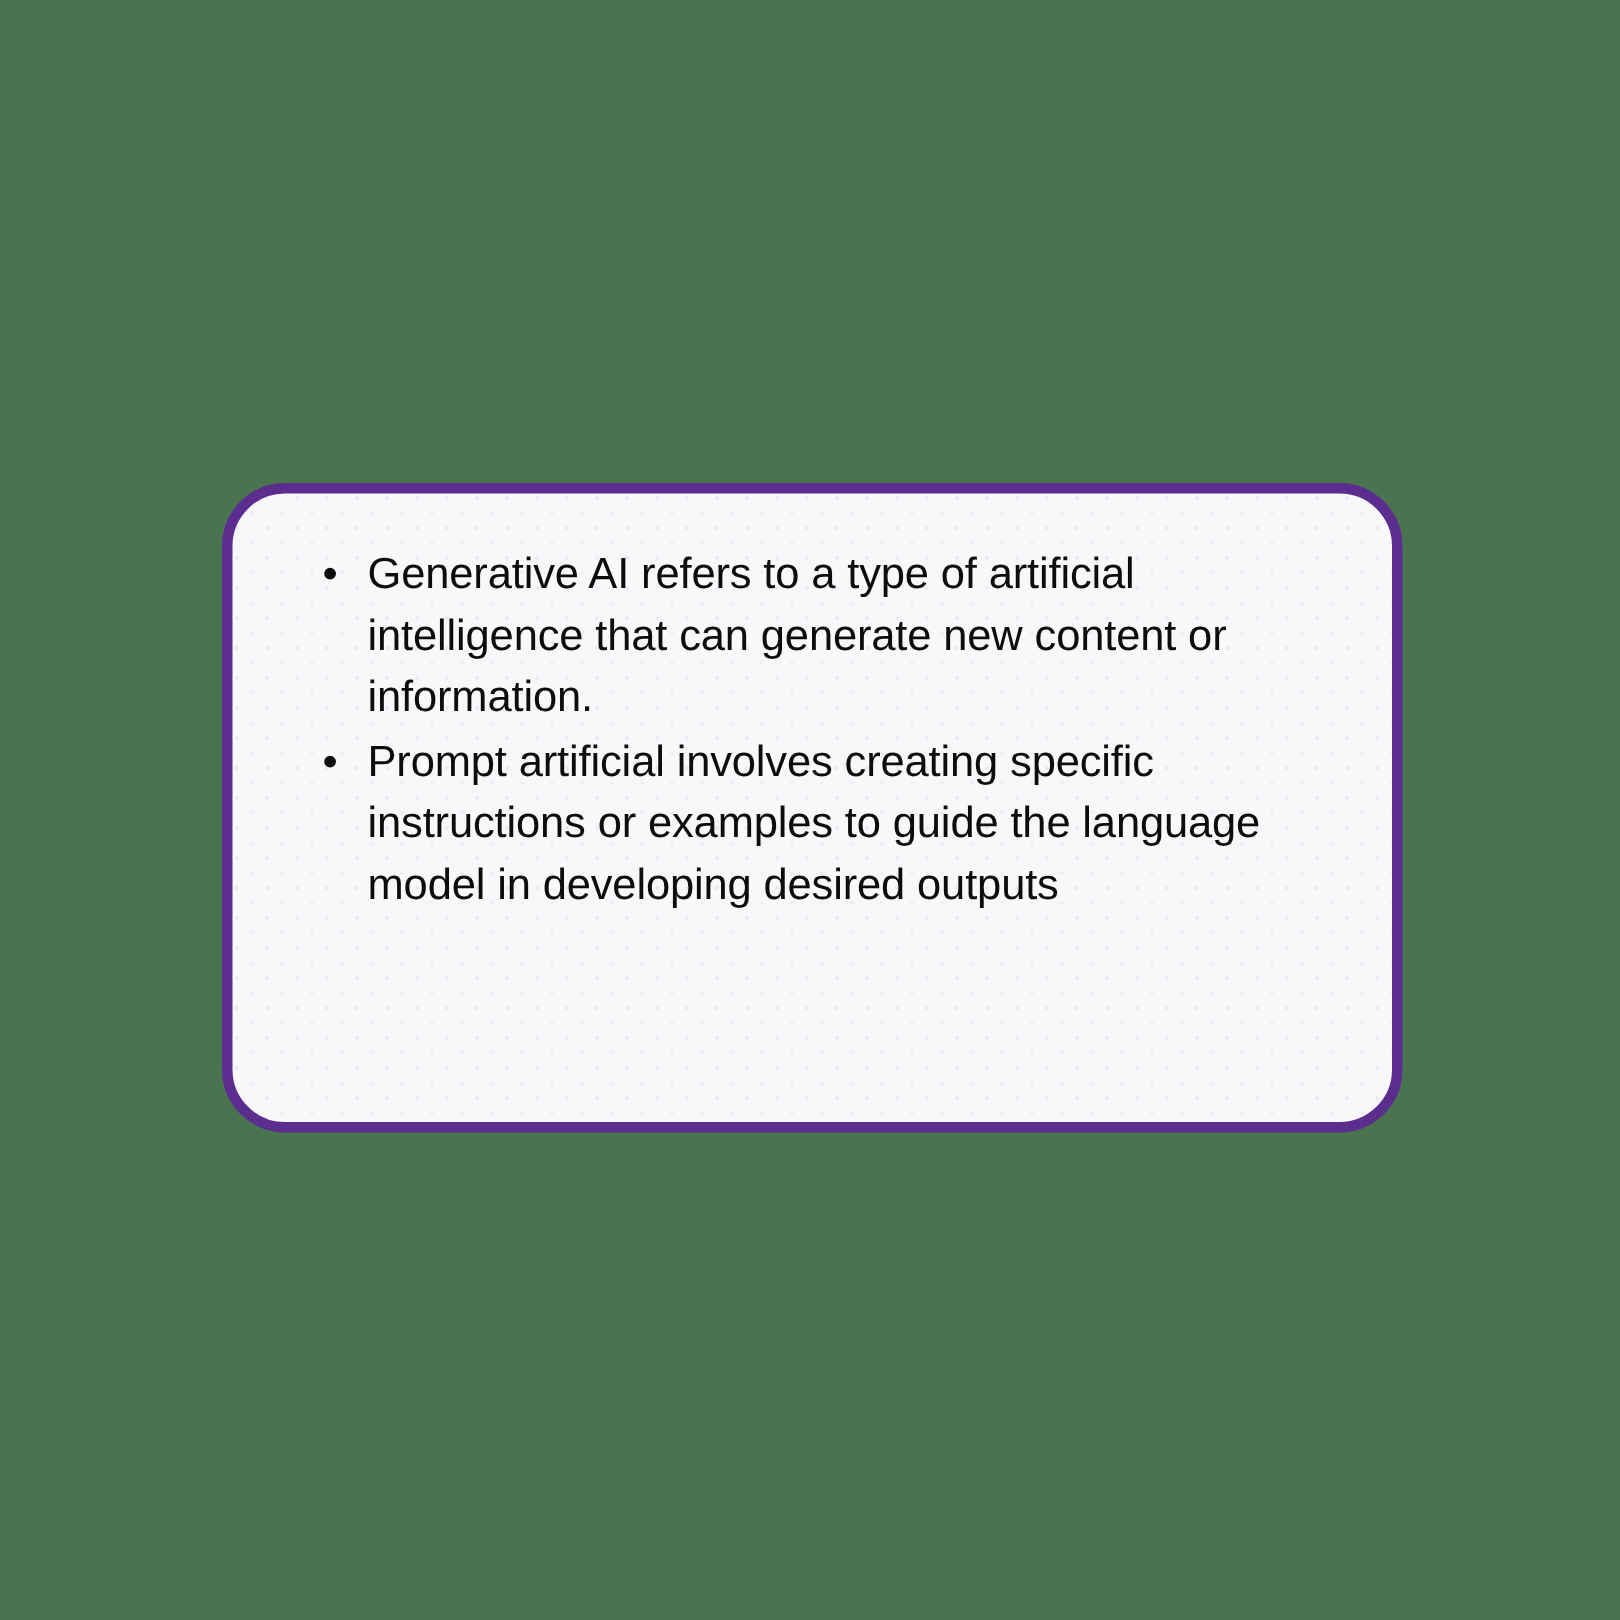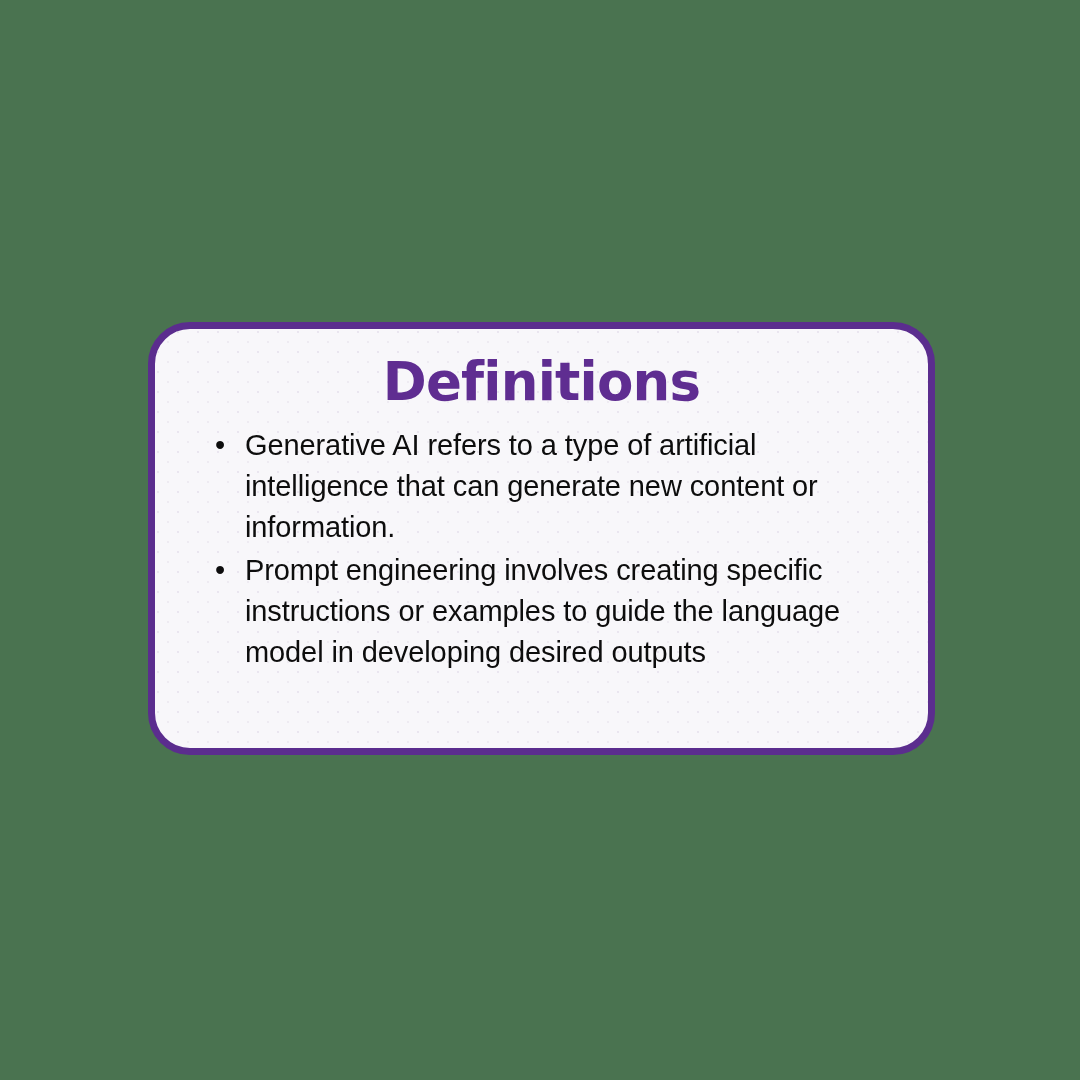--- a/index.html
+++ b/index.html
@@ -88,27 +88,26 @@
     font-weight: 400;
   }
 </style>
 </head>
 <body>
 
 <div id="canvas" style="background: rgb(74, 115, 80);">
 
   <section id="definition-card" style="border-color: rgb(91, 45, 142); background-color: rgb(248, 247, 250);">
 
-    <h1 class="card-title" style="color: rgb(95, 45, 145);">Definitions</h1>
 
     <ul class="definition-list">
 
       <li class="definition-item">
         <span class="bullet-marker">•</span><span class="term">Generative AI</span><span class="definition-text"> refers to a type of artificial intelligence that can generate new content or information.</span>
       </li>
 
       <li class="definition-item">
-        <span class="bullet-marker">•</span><span class="term">Prompt engineering</span><span class="definition-text"> involves creating specific instructions or examples to guide the language model in developing desired outputs</span>
+        <span class="bullet-marker">•</span><span class="term">Prompt artificial</span><span class="definition-text"> involves creating specific instructions or examples to guide the language model in developing desired outputs</span>
       </li>
 
     </ul>
   </section>
 </div>
 
 </body></html>

